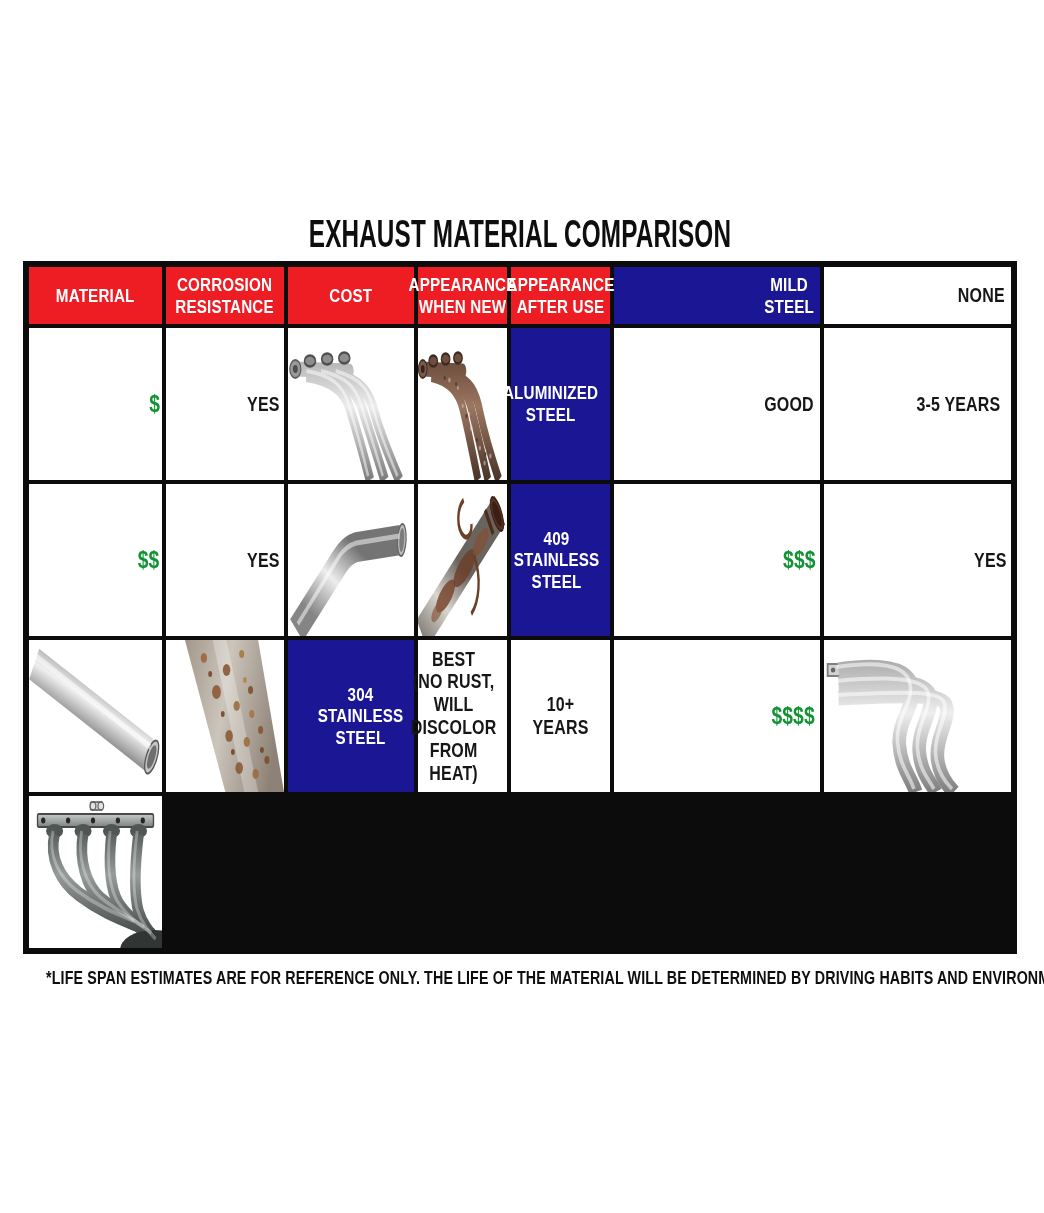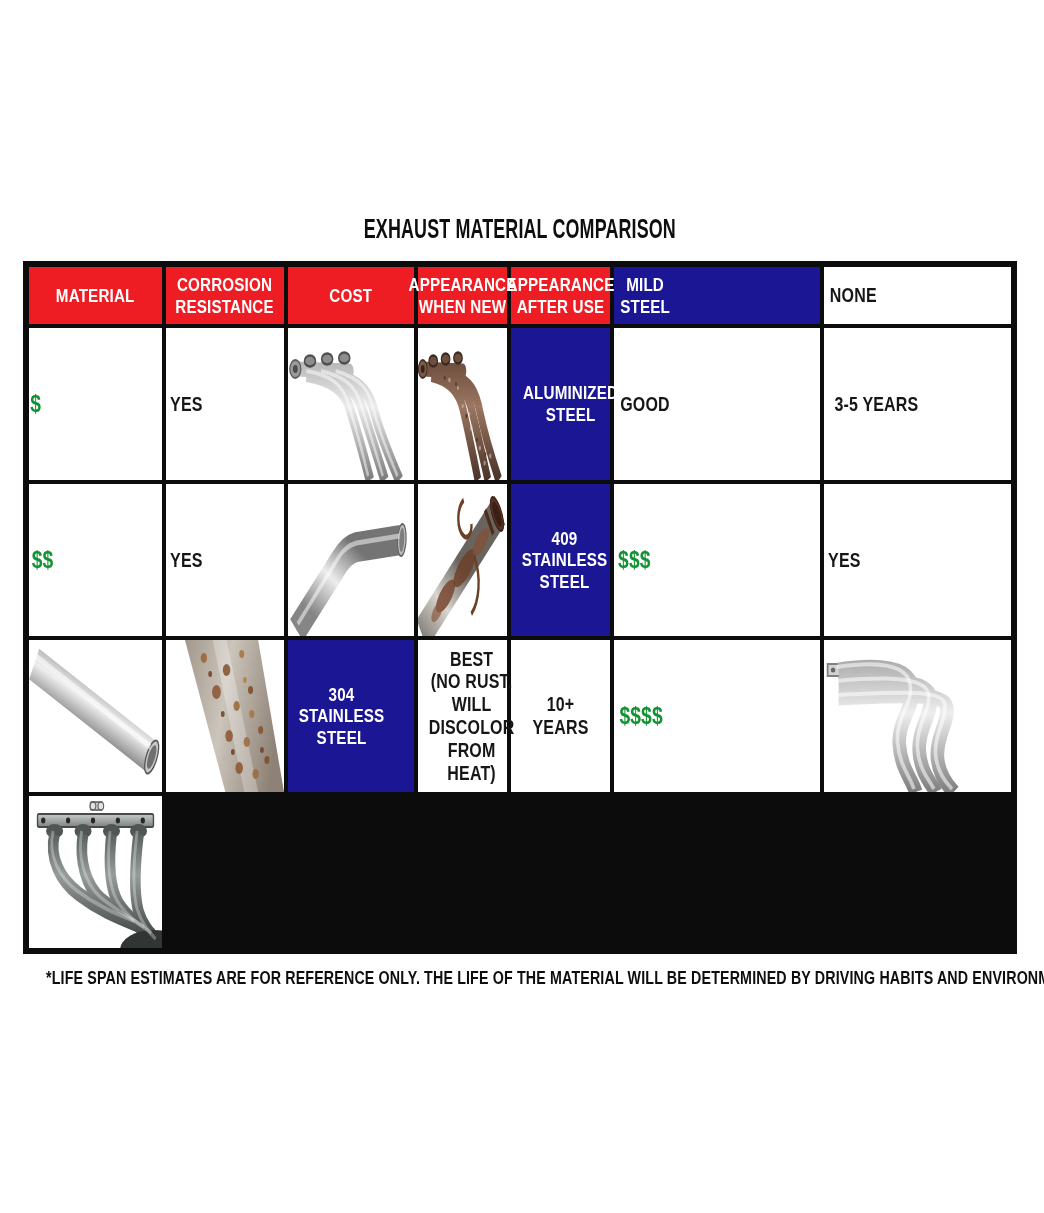--- a/index.html
+++ b/index.html
@@ -3,44 +3,44 @@
 <meta charset="utf-8">
 <style>
   html,body{margin:0;padding:0;}
   body{
     width:1044px;height:1213px;background:#ffffff;position:relative;
     font-family:"Liberation Sans","DejaVu Sans",sans-serif;font-weight:bold;color:#111;
     overflow:hidden;
   }
   .title{
     position:absolute;left:23px;top:213px;width:994px;text-align:center;
-    font-size:28px;line-height:1.0;color:#0e0e0e;white-space:nowrap;
+    font-size:38px;line-height:1.0;color:#0e0e0e;white-space:nowrap;
   }
   .title .cond{transform:scaleX(0.64);}
   .cond{
     display:inline-block;transform:scaleX(0.80);transform-origin:center center;
     white-space:pre-line;text-align:center;line-height:1.14;letter-spacing:0.2px;
   }
   .grid{
     position:absolute;left:23px;top:261px;
     display:grid;
     grid-template-columns:133px 118px 126px 89px 99px 206px 187px;
     grid-template-rows:57px 152px 152px 152px 152px;
     gap:4px;background:#0c0c0c;padding:6px;
   }
   .hd{
     background:#ee1c23;color:#ffffff;display:flex;align-items:center;justify-content:center;
     font-size:19px;
   }
   .mat{
-    background:#1b1694;color:#ffffff;display:flex;align-items:center;justify-content:flex-start;
+    background:#1b1694;color:#ffffff;display:flex;align-items:center;justify-content:flex-end;
     font-size:19px;
   }
   .cell{
-    background:#ffffff;display:flex;align-items:center;justify-content:flex-start;
+    background:#ffffff;display:flex;align-items:center;justify-content:flex-end;
     font-size:20px;color:#161616;
   }
   .cost{color:#129333;font-size:24px;}
   .photo{background:#ffffff;overflow:hidden;}
   .photo svg{display:block;width:100%;height:100%;}
   .sup{font-size:12px;vertical-align:7px;}
   .footnotes{position:absolute;left:46px;top:963px;width:990px;}
   .fn{font-size:19px;line-height:29px;white-space:nowrap;}
   .fn .cond-l{
     display:inline-block;transform:scaleX(0.75);transform-origin:left center;white-space:nowrap;

